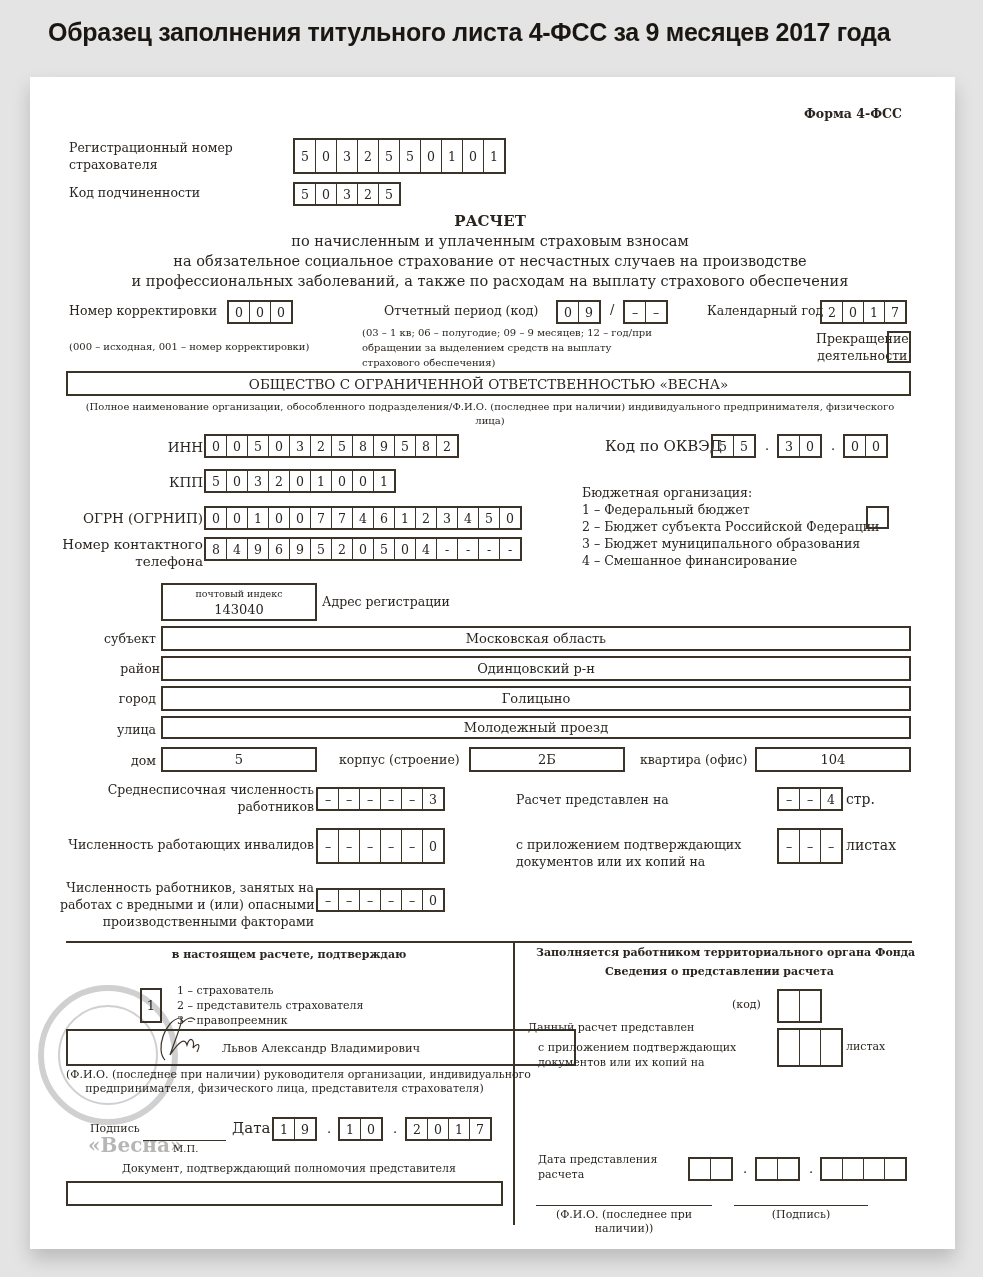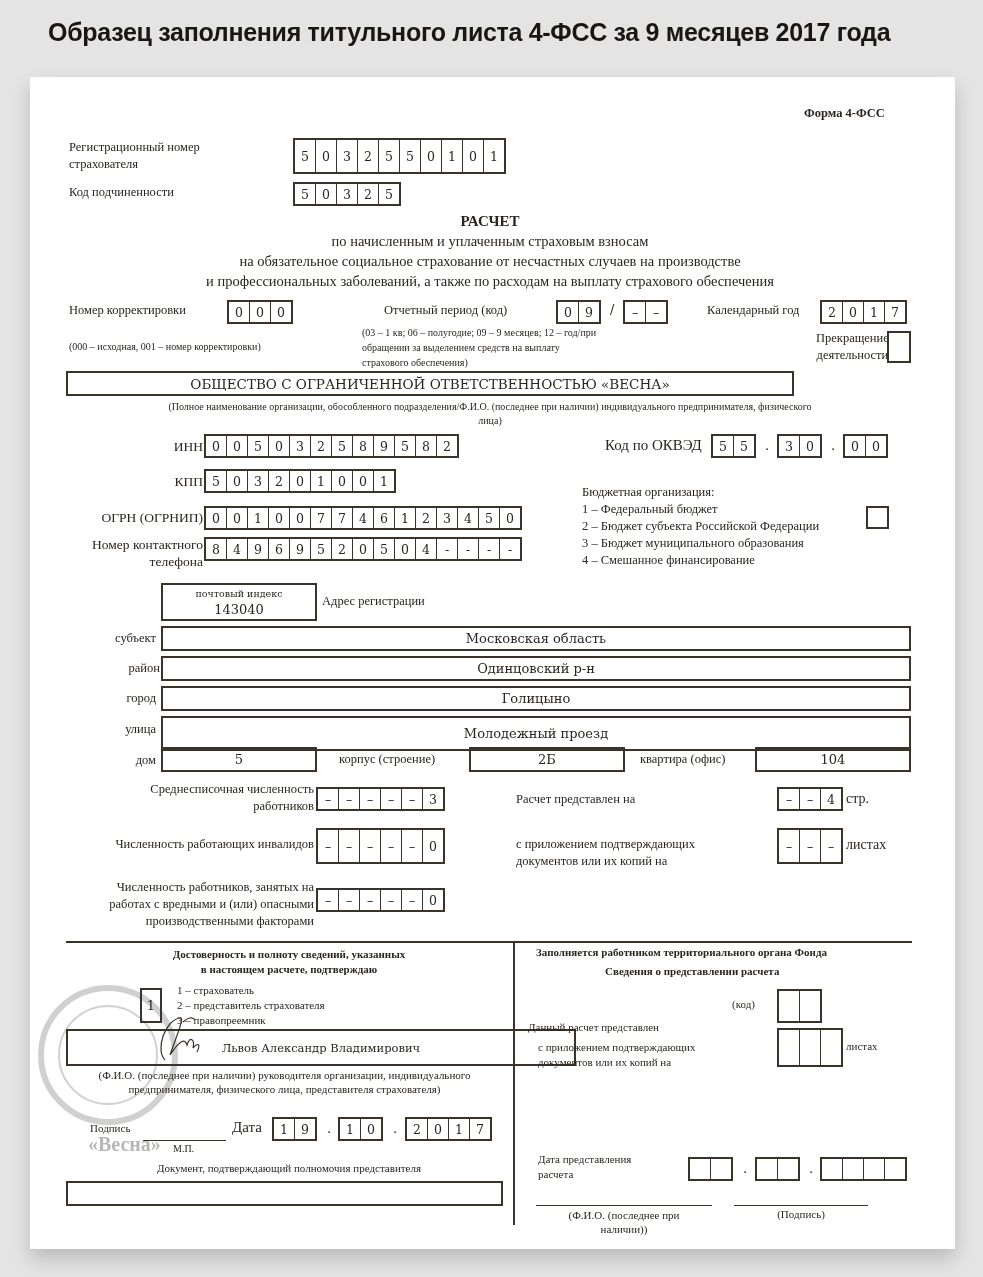--- a/index.html
+++ b/index.html
@@ -13,21 +13,21 @@
     position: absolute; left: 48px; top: 18px;
     font-family: "Liberation Sans", "DejaVu Sans", sans-serif;
     font-weight: bold; font-size: 25px; letter-spacing: -0.3px; color: #1a1612;
     white-space: nowrap;
   }
   .page {
     position: absolute; left: 30px; top: 77px; width: 925px; height: 1172px;
     background: #ffffff;
     box-shadow: 0 10px 18px rgba(0,0,0,0.18);
   }
-  .abs { position: absolute; white-space: nowrap; font-family: Liberation Serif, serif; }
+  .abs { position: absolute; white-space: nowrap; }
   .t12 { font-size: 12.5px; }
   .t11 { font-size: 11px; }
   .t10 { font-size: 10px; }
   .t13 { font-size: 13.5px; }
   .bold { font-weight: bold; }
   .center { text-align: center; }
   .right { text-align: right; }
   .cells { position: absolute; display: flex; border: 2px solid #3b3328; height: 20px; box-sizing: content-box; }
   .cell {
     width: 20px; height: 20px; border-left: 1px solid #3b3328;
@@ -127,21 +127,21 @@
     <div class="cell">1</div>
     <div class="cell">7</div>
   </div>
 
 <div class="abs t12 center" style="left:770px;top:330px;line-height:17px;margin-left:46px;">
   <div>Прекращение</div>
   <div>деятельности</div>
 </div>
 <div class="box" style="left:887px;top:331px;width:24px;height:32px;"></div>
 
-<div class="box" style="left:66px;top:371px;width:728px;height:25px;font-size:13.5px;">ОБЩЕСТВО С ОГРАНИЧЕННОЙ ОТВЕТСТВЕННОСТЬЮ «ВЕСНА»</div>
+<div class="box" style="left:66px;top:371px;width:845px;height:25px;font-size:13.5px;">ОБЩЕСТВО С ОГРАНИЧЕННОЙ ОТВЕТСТВЕННОСТЬЮ «ВЕСНА»</div>
 <div class="abs t10 center" style="left:60px;width:860px;top:400px;line-height:14px;white-space:normal;">
   <div>(Полное наименование организации, обособленного подразделения/Ф.И.О. (последнее при наличии) индивидуального предпринимателя, физического</div>
   <div>лица)</div>
 </div>
 
 <div class="abs t13 right" style="left:60px;width:143px;top:439px;">ИНН</div>
 <div class="cells" style="left:204px;top:434px;">
     <div class="cell">0</div>
     <div class="cell">0</div>
     <div class="cell">5</div>
@@ -244,21 +244,21 @@
 <div class="abs t12 right" style="left:60px;width:96px;top:631px;">субъект</div>
 <div class="box" style="left:161px;top:626px;width:750px;height:25px;">Московская область</div>
 
 <div class="abs t12 right" style="left:60px;width:100px;top:661px;">район</div>
 <div class="box" style="left:161px;top:656px;width:750px;height:25px;">Одинцовский р-н</div>
 
 <div class="abs t12 right" style="left:60px;width:96px;top:691px;">город</div>
 <div class="box" style="left:161px;top:686px;width:750px;height:25px;">Голицыно</div>
 
 <div class="abs t12 right" style="left:60px;width:96px;top:722px;">улица</div>
-<div class="box" style="left:161px;top:716px;width:750px;height:35px;">Молодежный проезд</div>
+<div class="box" style="left:161px;top:716px;width:750px;height:23px;">Молодежный проезд</div>
 
 <div class="abs t12 right" style="left:60px;width:96px;top:753px;">дом</div>
 <div class="box" style="left:161px;top:747px;width:156px;height:25px;">5</div>
 <div class="abs t12" style="left:339px;top:752px;">корпус (строение)</div>
 <div class="box" style="left:469px;top:747px;width:156px;height:25px;">2Б</div>
 <div class="abs t12" style="left:640px;top:752px;">квартира (офис)</div>
 <div class="box" style="left:755px;top:747px;width:156px;height:25px;">104</div>
 
 <div class="abs t12 right" style="left:60px;width:254px;top:781px;line-height:17px;">
   <div>Среднесписочная численность</div>
@@ -318,21 +318,20 @@
 
 <div class="hline" style="left:66px;top:941px;width:846px;"></div>
 <div class="vline" style="left:513px;top:941px;height:284px;"></div>
 
 <div class="stamp">
   <div class="stamp-inner"></div>
 </div>
 <div class="abs" style="left:88px;top:1133px;font-size:20px;font-weight:bold;color:rgba(110,110,110,0.5);">«Весна»</div>
 
 <div class="abs t11 bold center" style="left:66px;width:446px;top:947px;line-height:15px;">
-  <div>Достоверность и полноту сведений, указанных</div>
   <div>в настоящем расчете, подтверждаю</div>
 </div>
 <div class="box" style="left:140px;top:988px;width:22px;height:35px;">1</div>
 <div class="abs t11" style="left:177px;top:983px;line-height:15px;">
   <div>1 – страхователь</div>
   <div>2 – представитель страхователя</div>
   <div>3 – правопреемник</div>
 </div>
 <div class="box" style="left:66px;top:1029px;width:510px;height:37px;font-size:11.5px;">Львов Александр Владимирович</div>
 <div class="abs t11 center" style="left:66px;width:437px;top:1068px;line-height:14px;">

